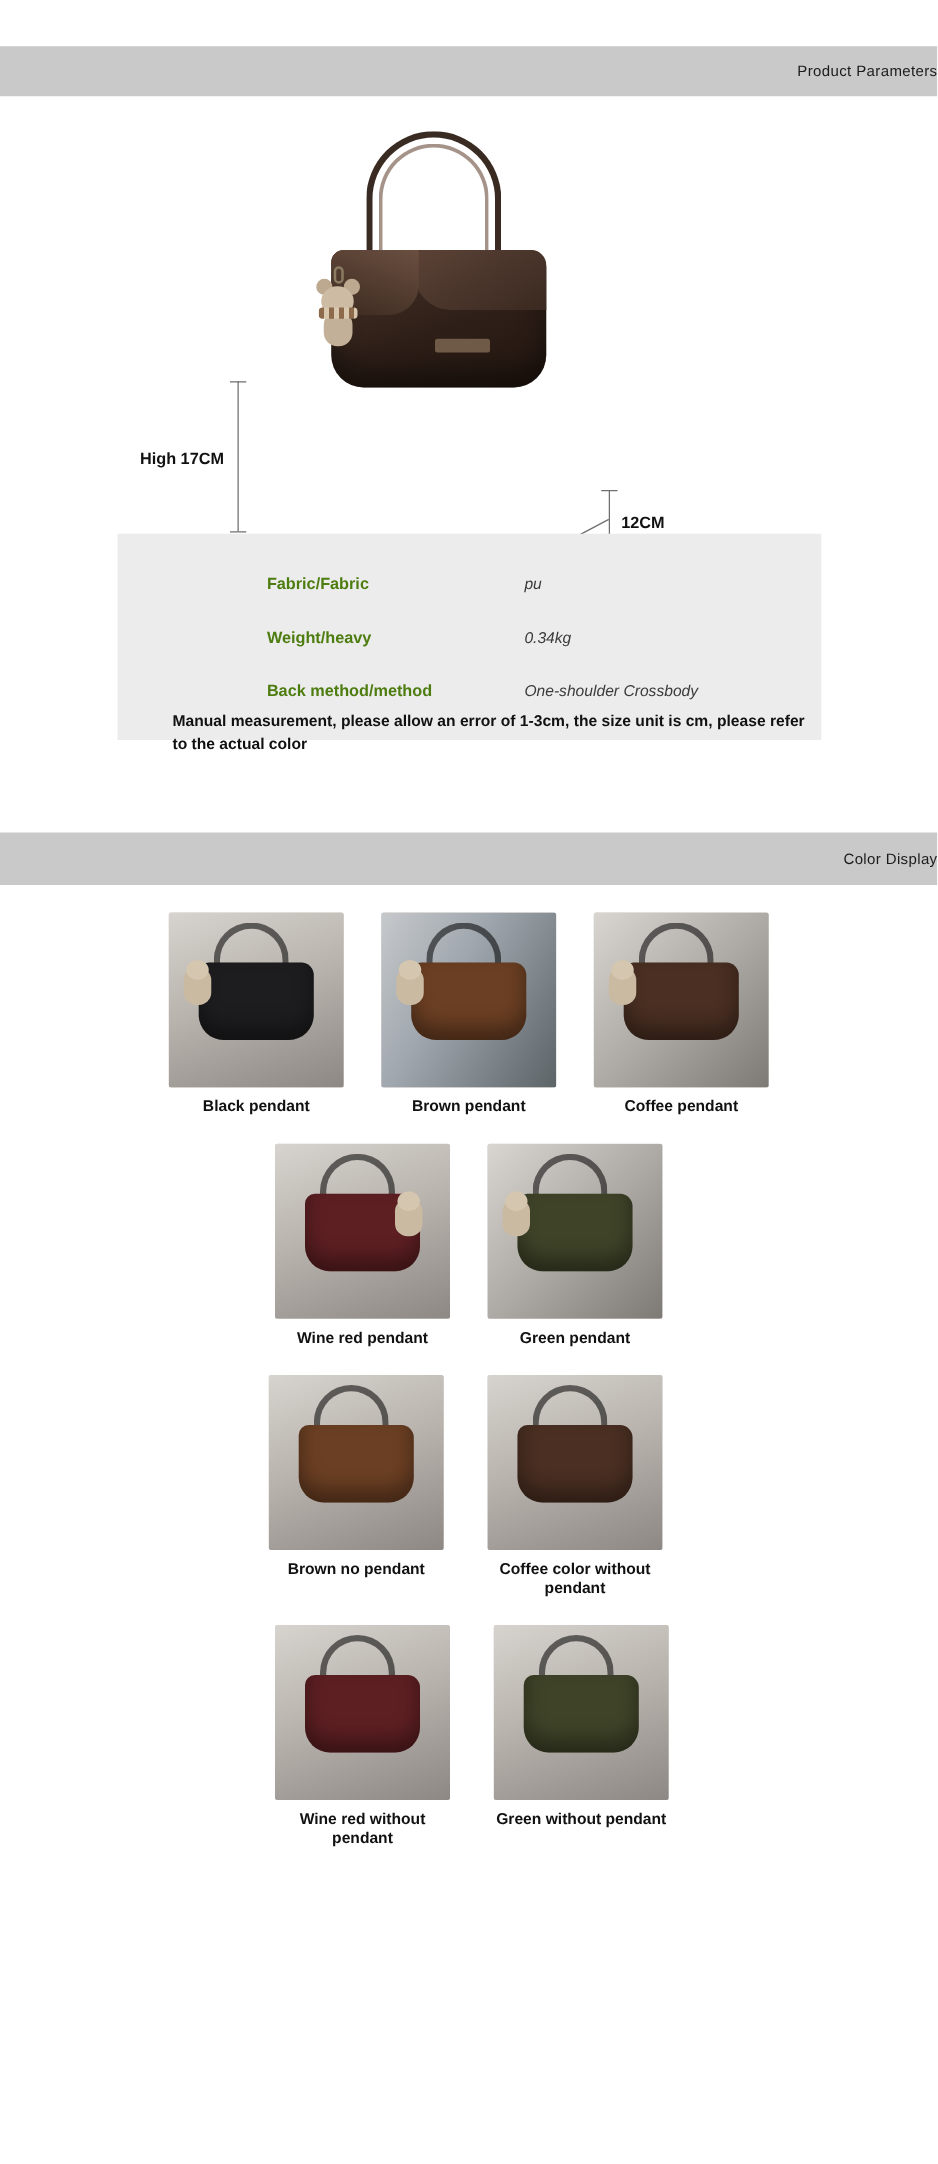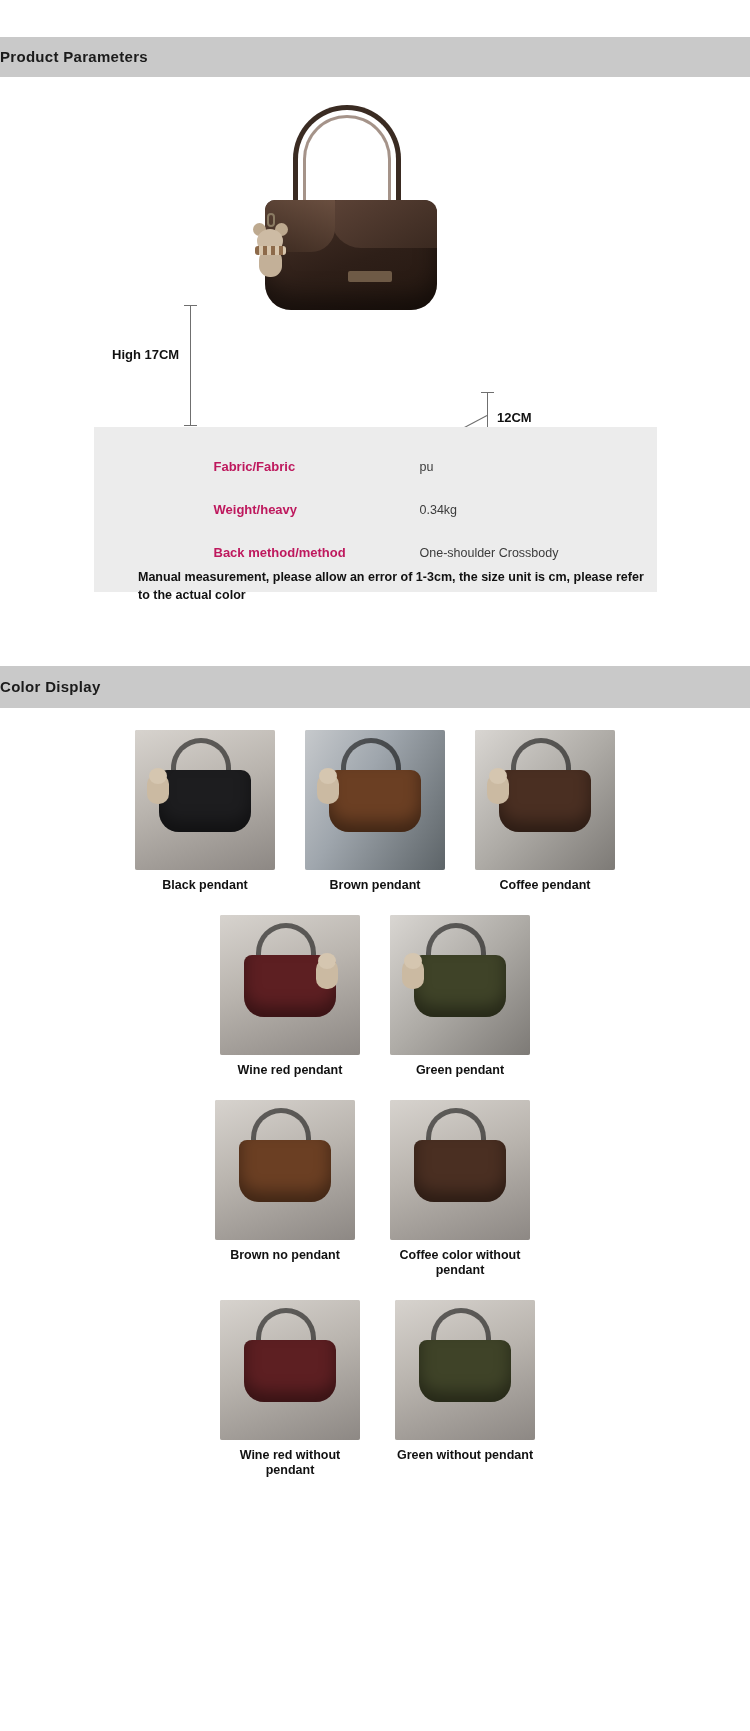--- a/index.html
+++ b/index.html
@@ -14,23 +14,23 @@
     position: relative;
     background: #ffffff;
     overflow: hidden;
   }
 
   
   .banner {
     width: 100%;
     background: #c9c9c9;
     color: #1b1b1b;
-    text-align: left;
-    font-weight: bold;
-    font-size: 15px;
+    text-align: right;
+    font-weight: normal;
+    font-size: 12px;
     letter-spacing: .3px;
   }
   .banner-params { height: 40px; line-height: 40px; margin-top: 37px; }
   .banner-colors { height: 42px; line-height: 42px; margin-top: 16px; }
 
   
   .diagram {
     position: relative;
     height: 330px;
     margin-top: 20px;
@@ -150,25 +150,26 @@
   .spec-row {
     display: flex;
     align-items: center;
     height: 43px;
     padding-left: 120px;
   }
   .spec-k {
     width: 206px;
     font-size: 13px;
     font-weight: bold;
-    color: #be185d;
+    color: #4d7c0f;
   }
   .spec-v {
     font-size: 12.5px;
     color: #3b3b3b;
+    font-style: italic;
   }
   .spec-row.small .spec-k { font-size: 12px; font-weight: bold; }
   .spec-row.small .spec-v { font-size: 11px; }
 
   .disclaimer {
     position: relative;
     width: 520px;
     margin: -24px 0 0 138px;
     font-size: 12.5px;
     font-weight: bold;
@@ -270,21 +271,21 @@
         <div class="ear2"></div>
         <div class="head"></div>
         <div class="bodyc"></div>
         <div class="scarf"></div>
       </div>
     </div>
 
     <div class="mline v-line" style="left:190px; top:208px; height:120px;"></div>
     <div class="cap-h" style="left:184px; top:208px;"></div>
     <div class="cap-h" style="left:184px; top:328px;"></div>
-    <div class="dim-label" style="left:112px; top:250px;">High 17CM</div>
+    <div class="dim-label" style="left:112px; top:262px;">High 17CM</div>
 
     <div class="mline h-line" style="left:251px; top:355px; width:193px;"></div>
     <div class="cap-v" style="left:251px; top:349px;"></div>
     <div class="cap-v" style="left:444px; top:349px;"></div>
     <div class="dim-label" style="left:303px; top:374px;">Width 25CM</div>
 
     <div class="mline v-line" style="left:487px; top:295px; height:45px;"></div>
     <div class="cap-h" style="left:481px; top:295px;"></div>
     <div class="cap-h" style="left:481px; top:340px;"></div>
     <div class="mline h-line" style="left:455px; top:318px; width:32px; transform:rotate(-28deg); transform-origin:right center;"></div>

